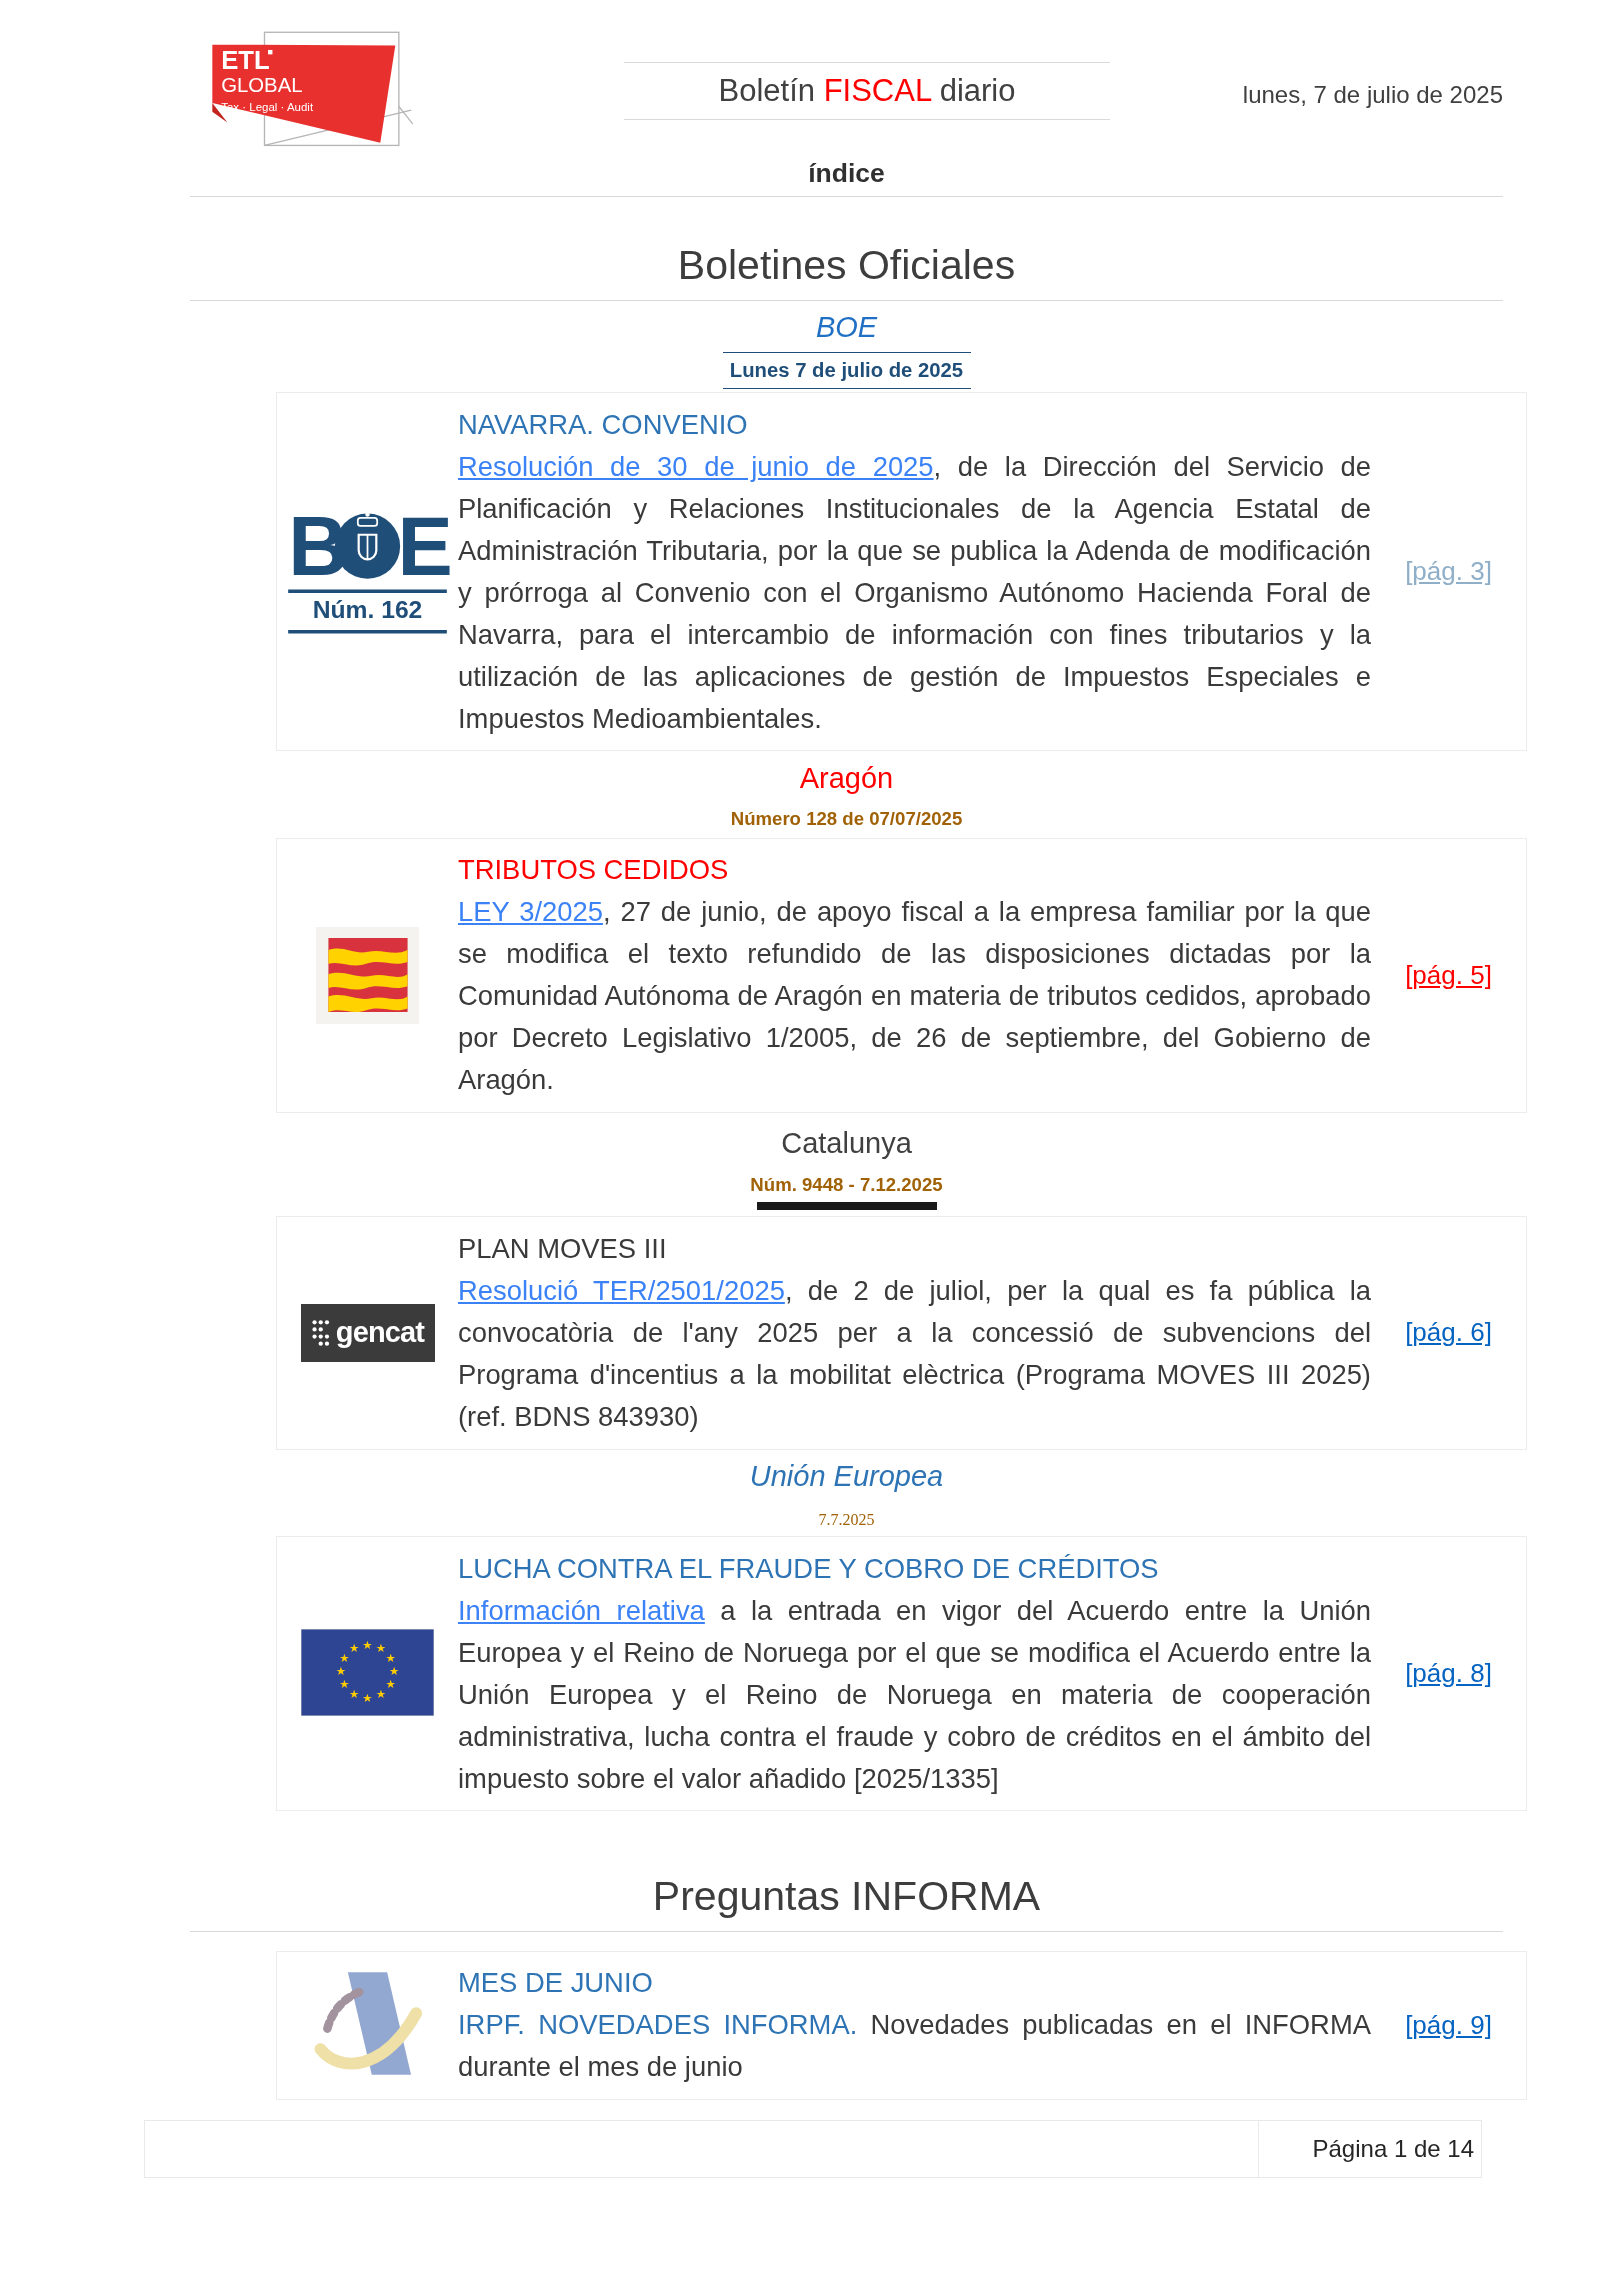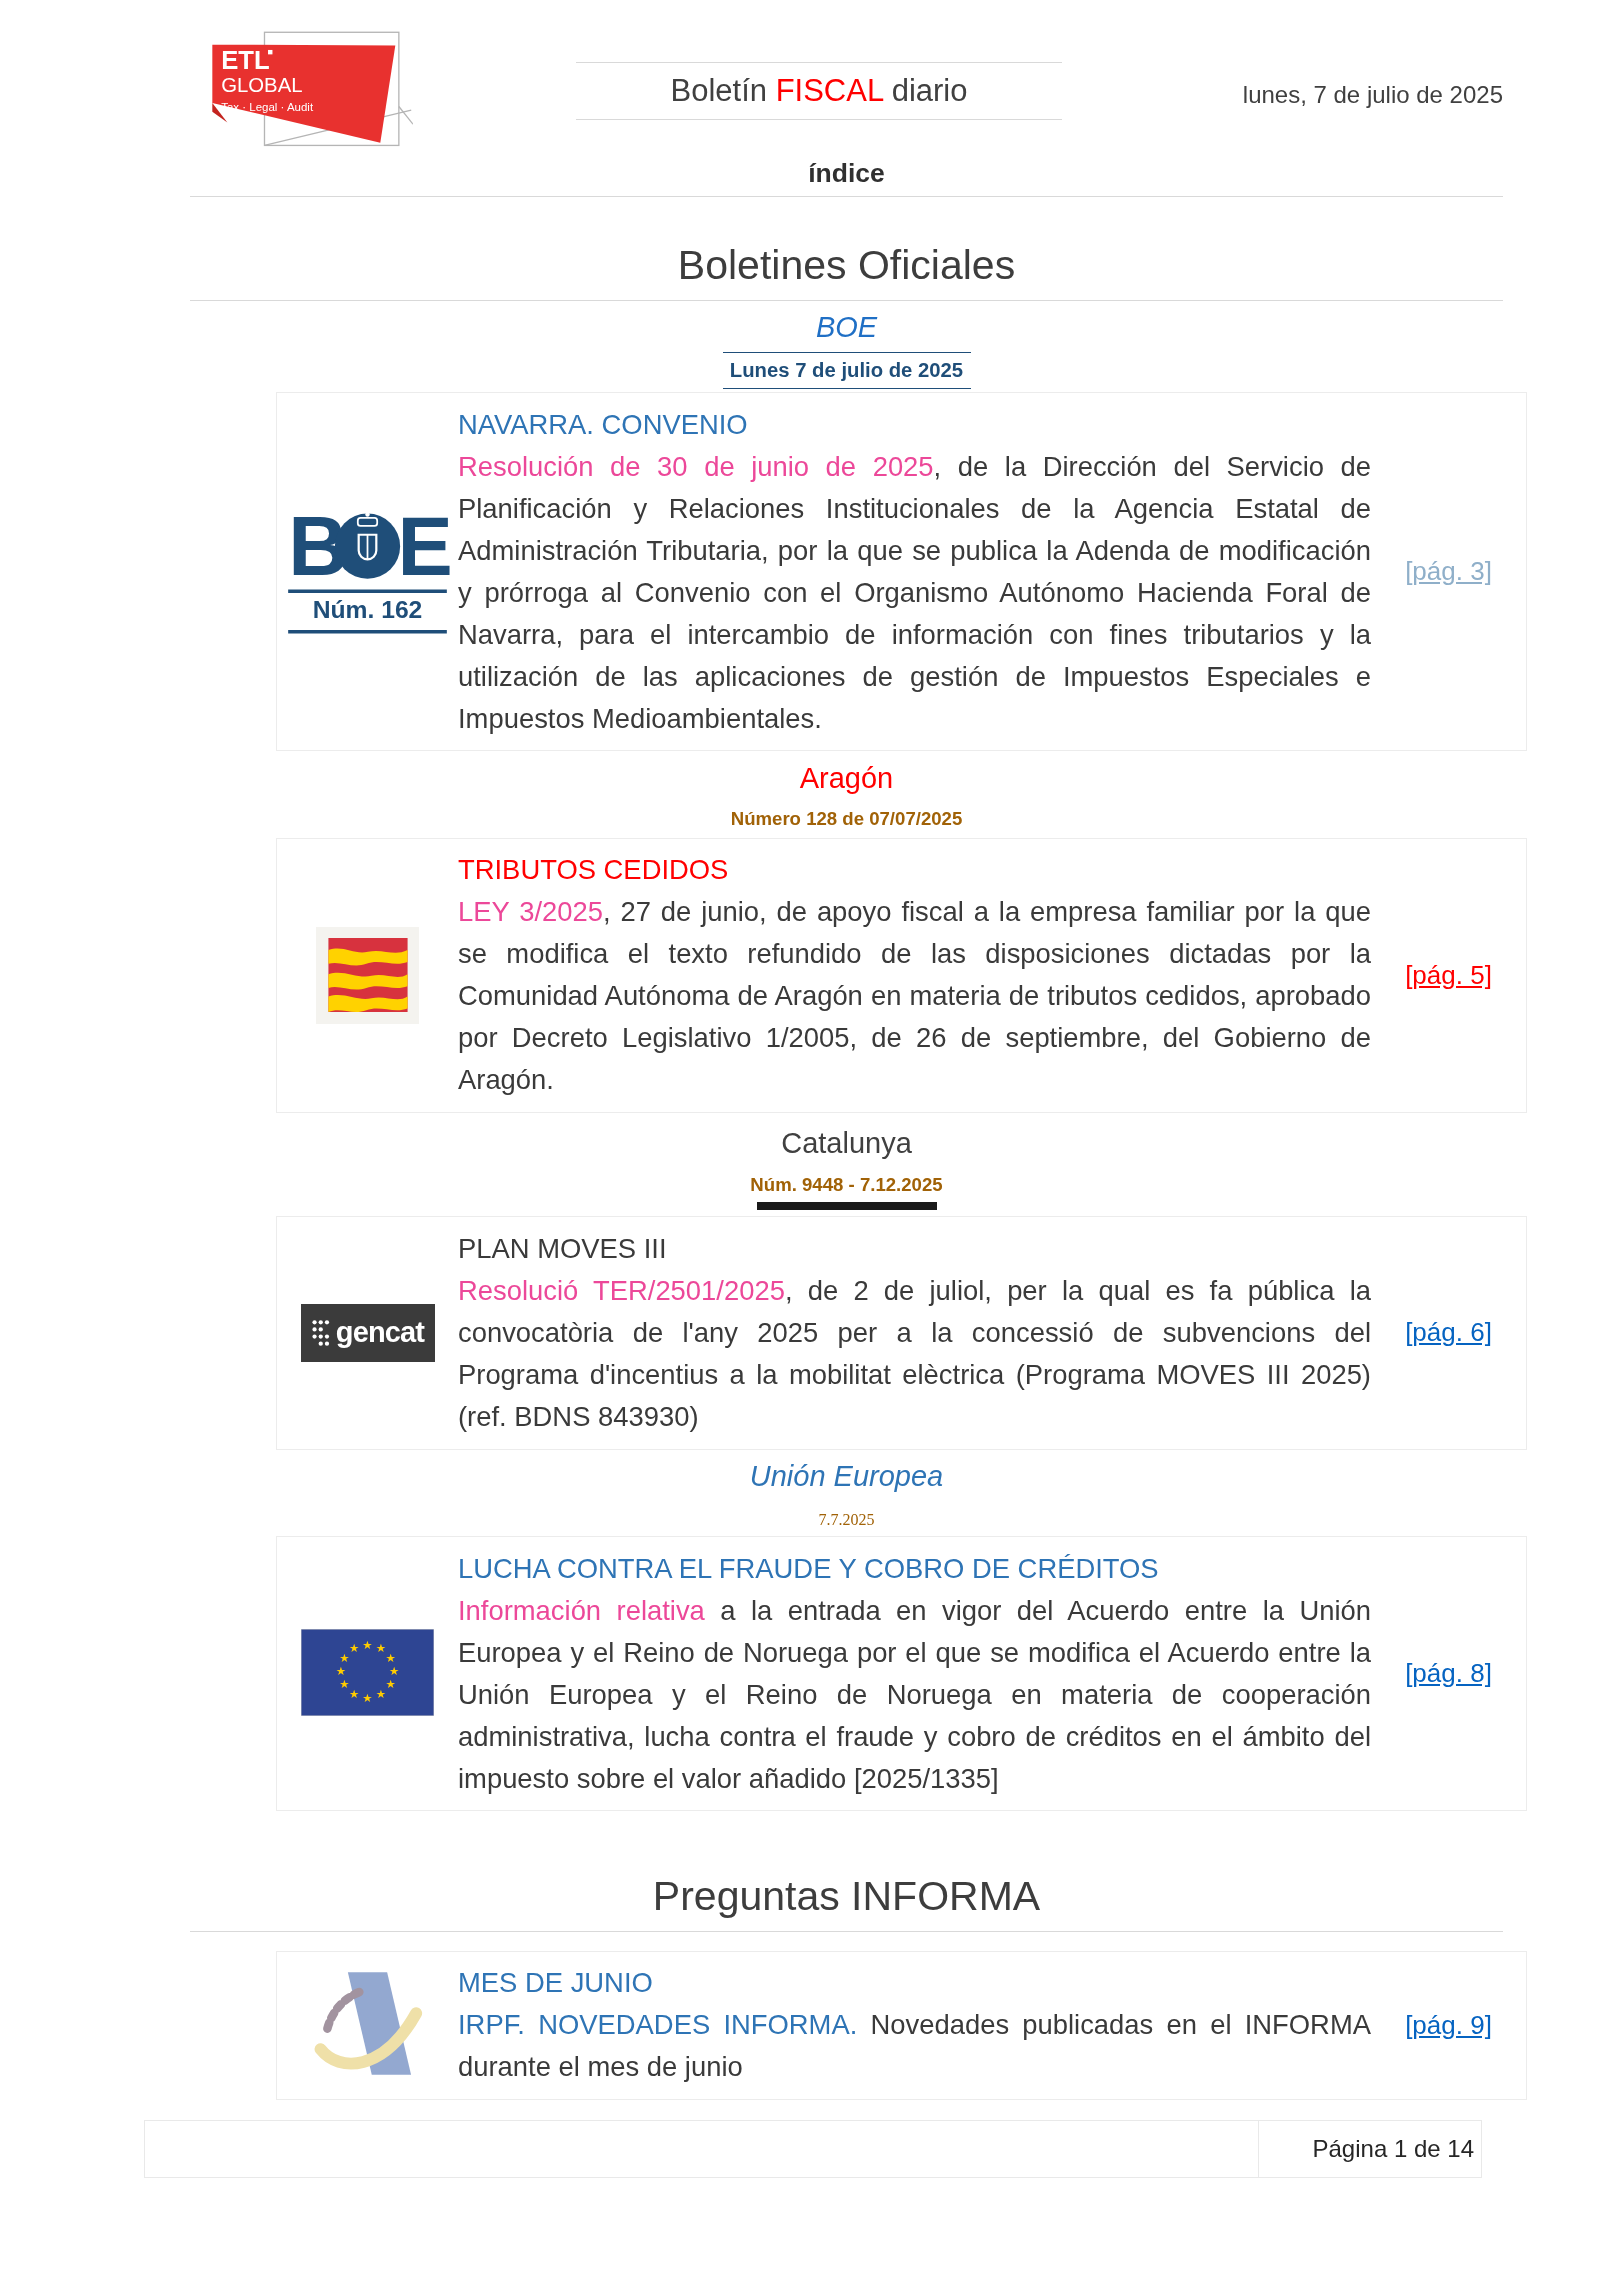--- a/index.html
+++ b/index.html
@@ -10,21 +10,21 @@
     background: #ffffff;
     font-family: "Liberation Sans", sans-serif;
     color: #3a3a3a;
     overflow: hidden;
     margin: 0 auto;
   }
 
   
   .etl-logo { position:absolute; left:192px; top:25px; width:221px; height:133px; }
   .title-box {
-    position:absolute; left:576px; top:62px; width:486px;
+    position:absolute; left:624px; top:62px; width:486px;
     border-top:0.9px solid #d9d9d9; border-bottom:0.9px solid #d9d9d9;
     padding:11.5px 0 13.3px; text-align:center;
     font-size:31px; line-height:1; color:#404040;
   }
   .title-box .hl { color:#ff0000; }
   .header-date {
     position:absolute; top:83px; left:1167px; width:336px;
     text-align:right; font-size:24px; color:#404040; line-height:1;
   }
   .indice {
@@ -62,21 +62,21 @@
     padding:10.6px 0;
   }
   .entry.first { margin-top:2.7px; }
   .logo-col { flex:0 0 181px; display:flex; align-items:center; justify-content:center; }
   .text-col { flex:0 0 913px; }
   .text-col h3 { font-size:27.4px; font-weight:400; line-height:42px; }
   .text-col h3.blue { color:#2e74b5; }
   .text-col h3.red  { color:#ff0000; }
   .text-col h3.dark { color:#3a3a3a; }
   .text-col p { font-size:27.4px; line-height:42px; text-align:justify; color:#3a3a3a; }
-  .doc-link { color:#ec4899; cursor:pointer; }
+  .doc-link { color:#3b82f6; text-decoration:underline; cursor:pointer; }
   .lead-blue { color:#2e74b5; }
   .pag-col { flex:1; text-align:center; font-size:26px; line-height:1.2; }
   .pag { text-decoration:underline; cursor:pointer; }
   .pag.muted { color:#8fafc9; }
   .pag.red { color:#ff0000; }
   .pag.blue { color:#0563c1; }
 
   
   .gencat-box {
     width:134px; height:58px; background:#3b3b3b;

